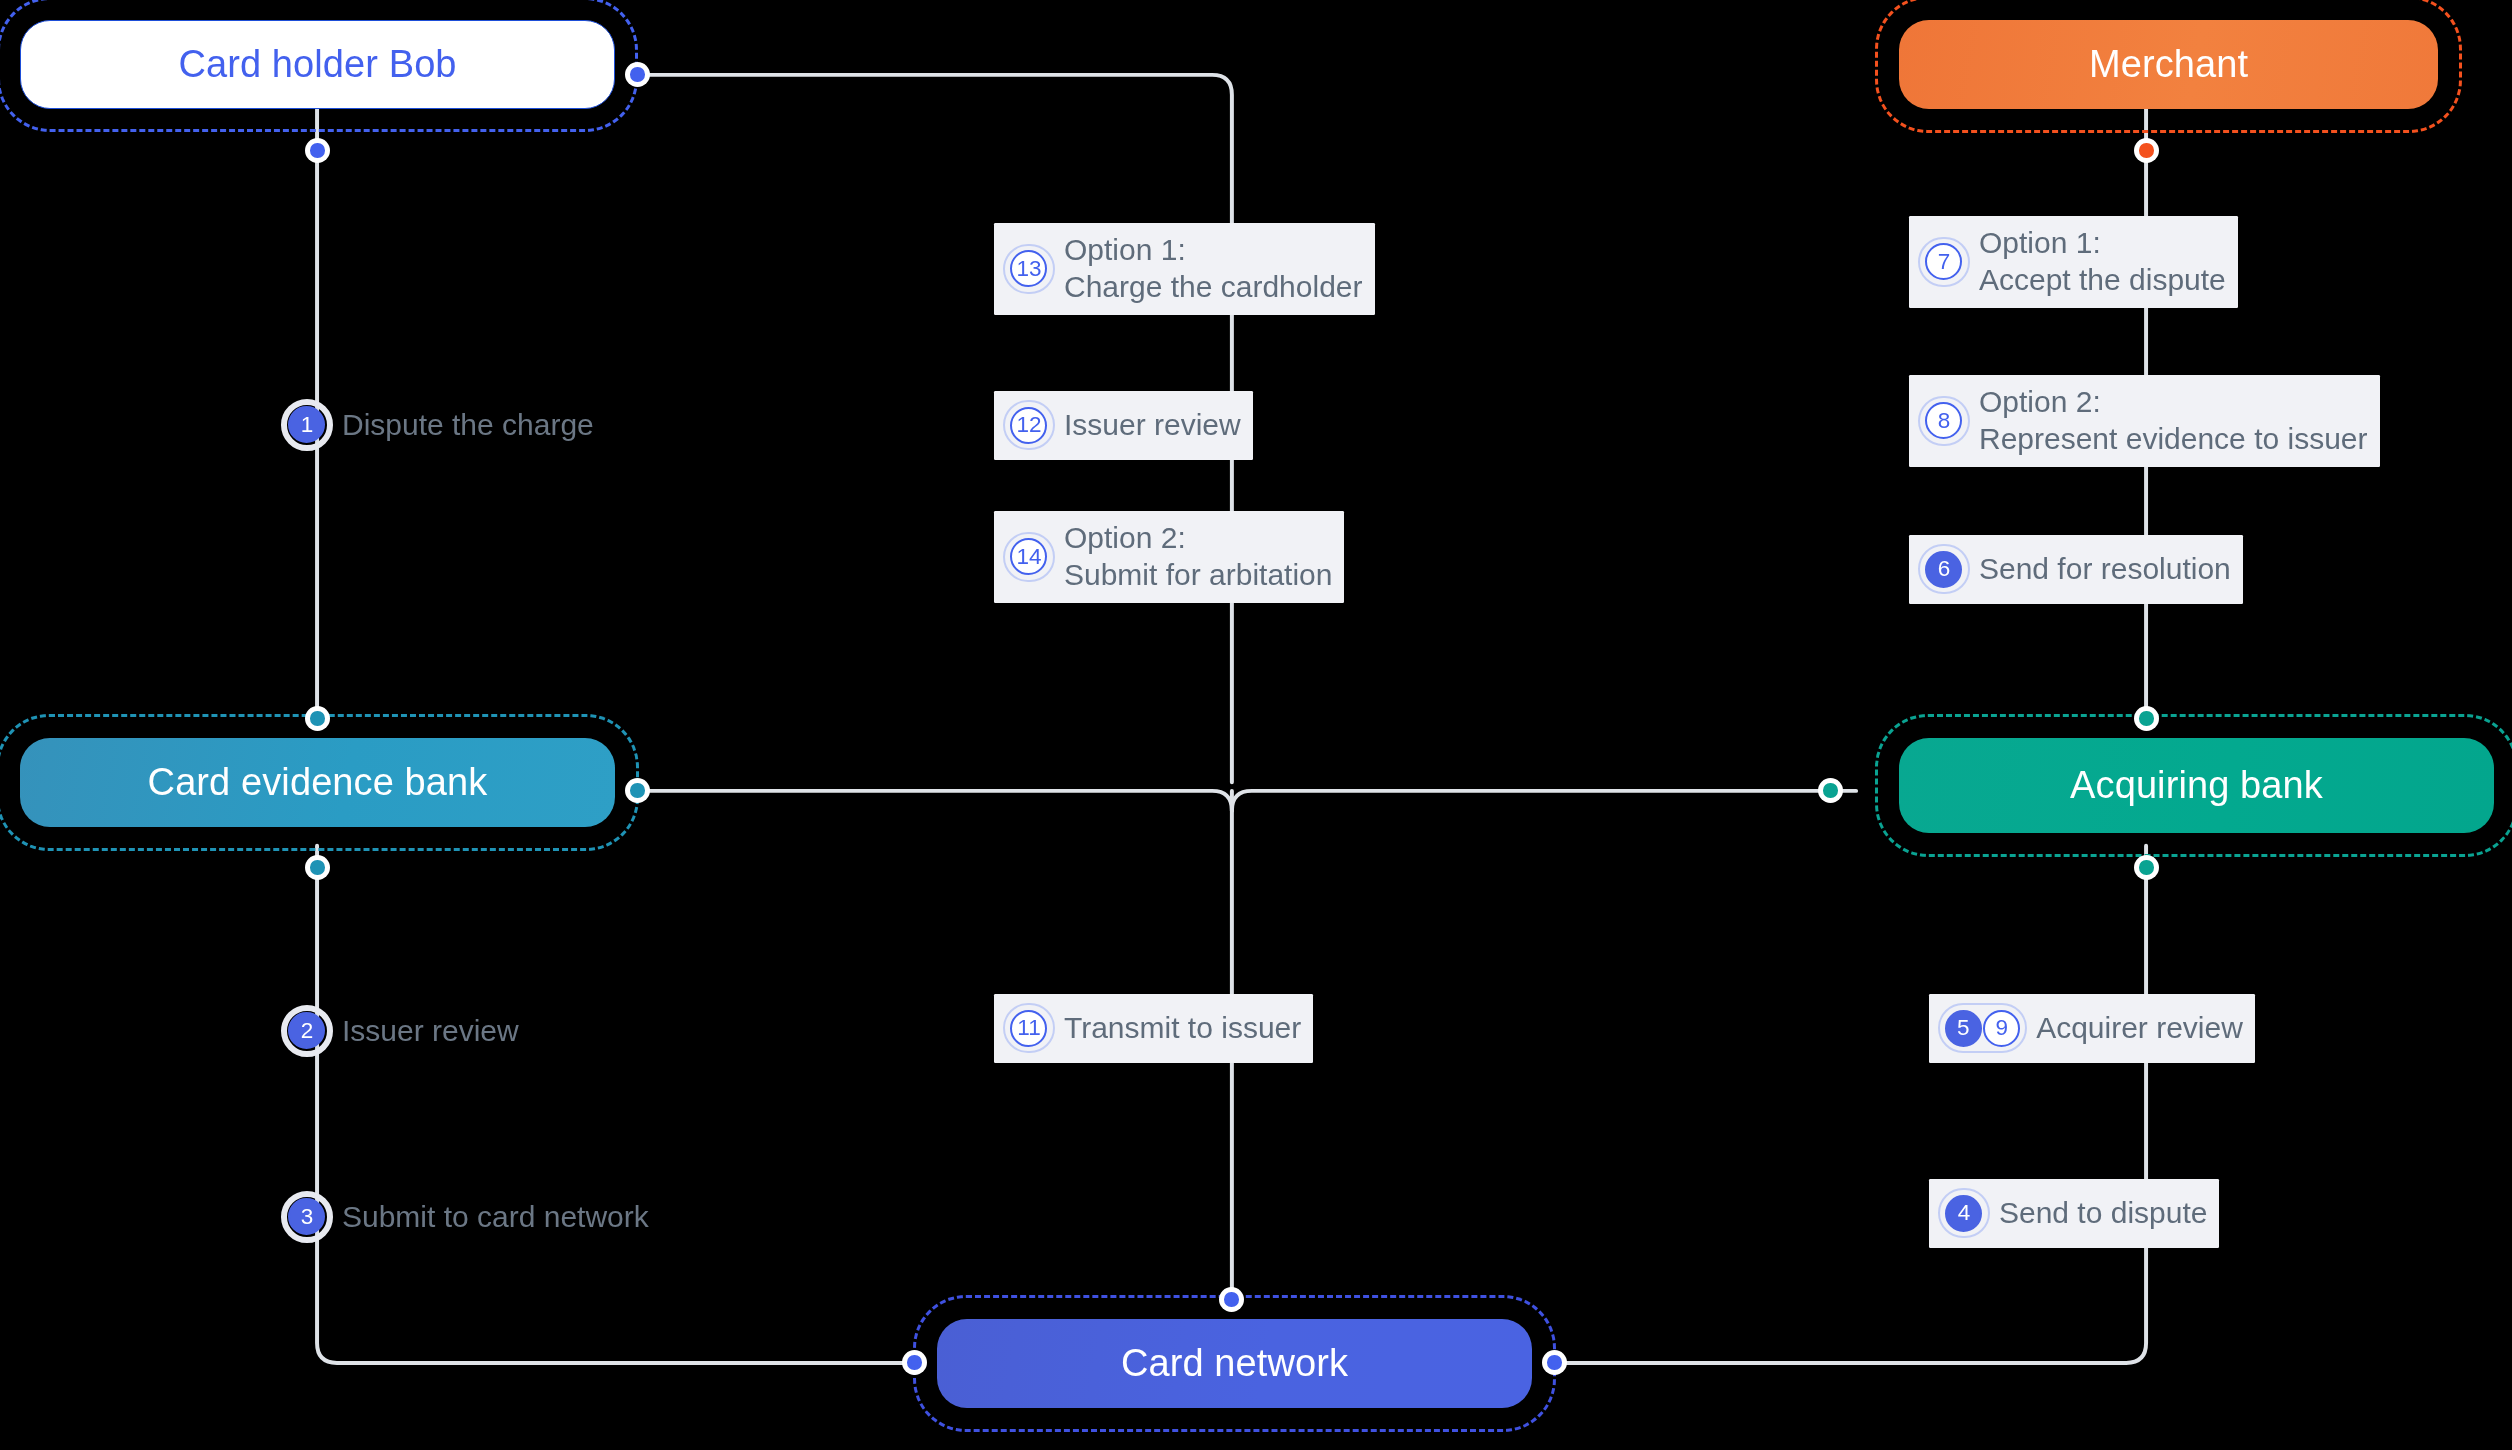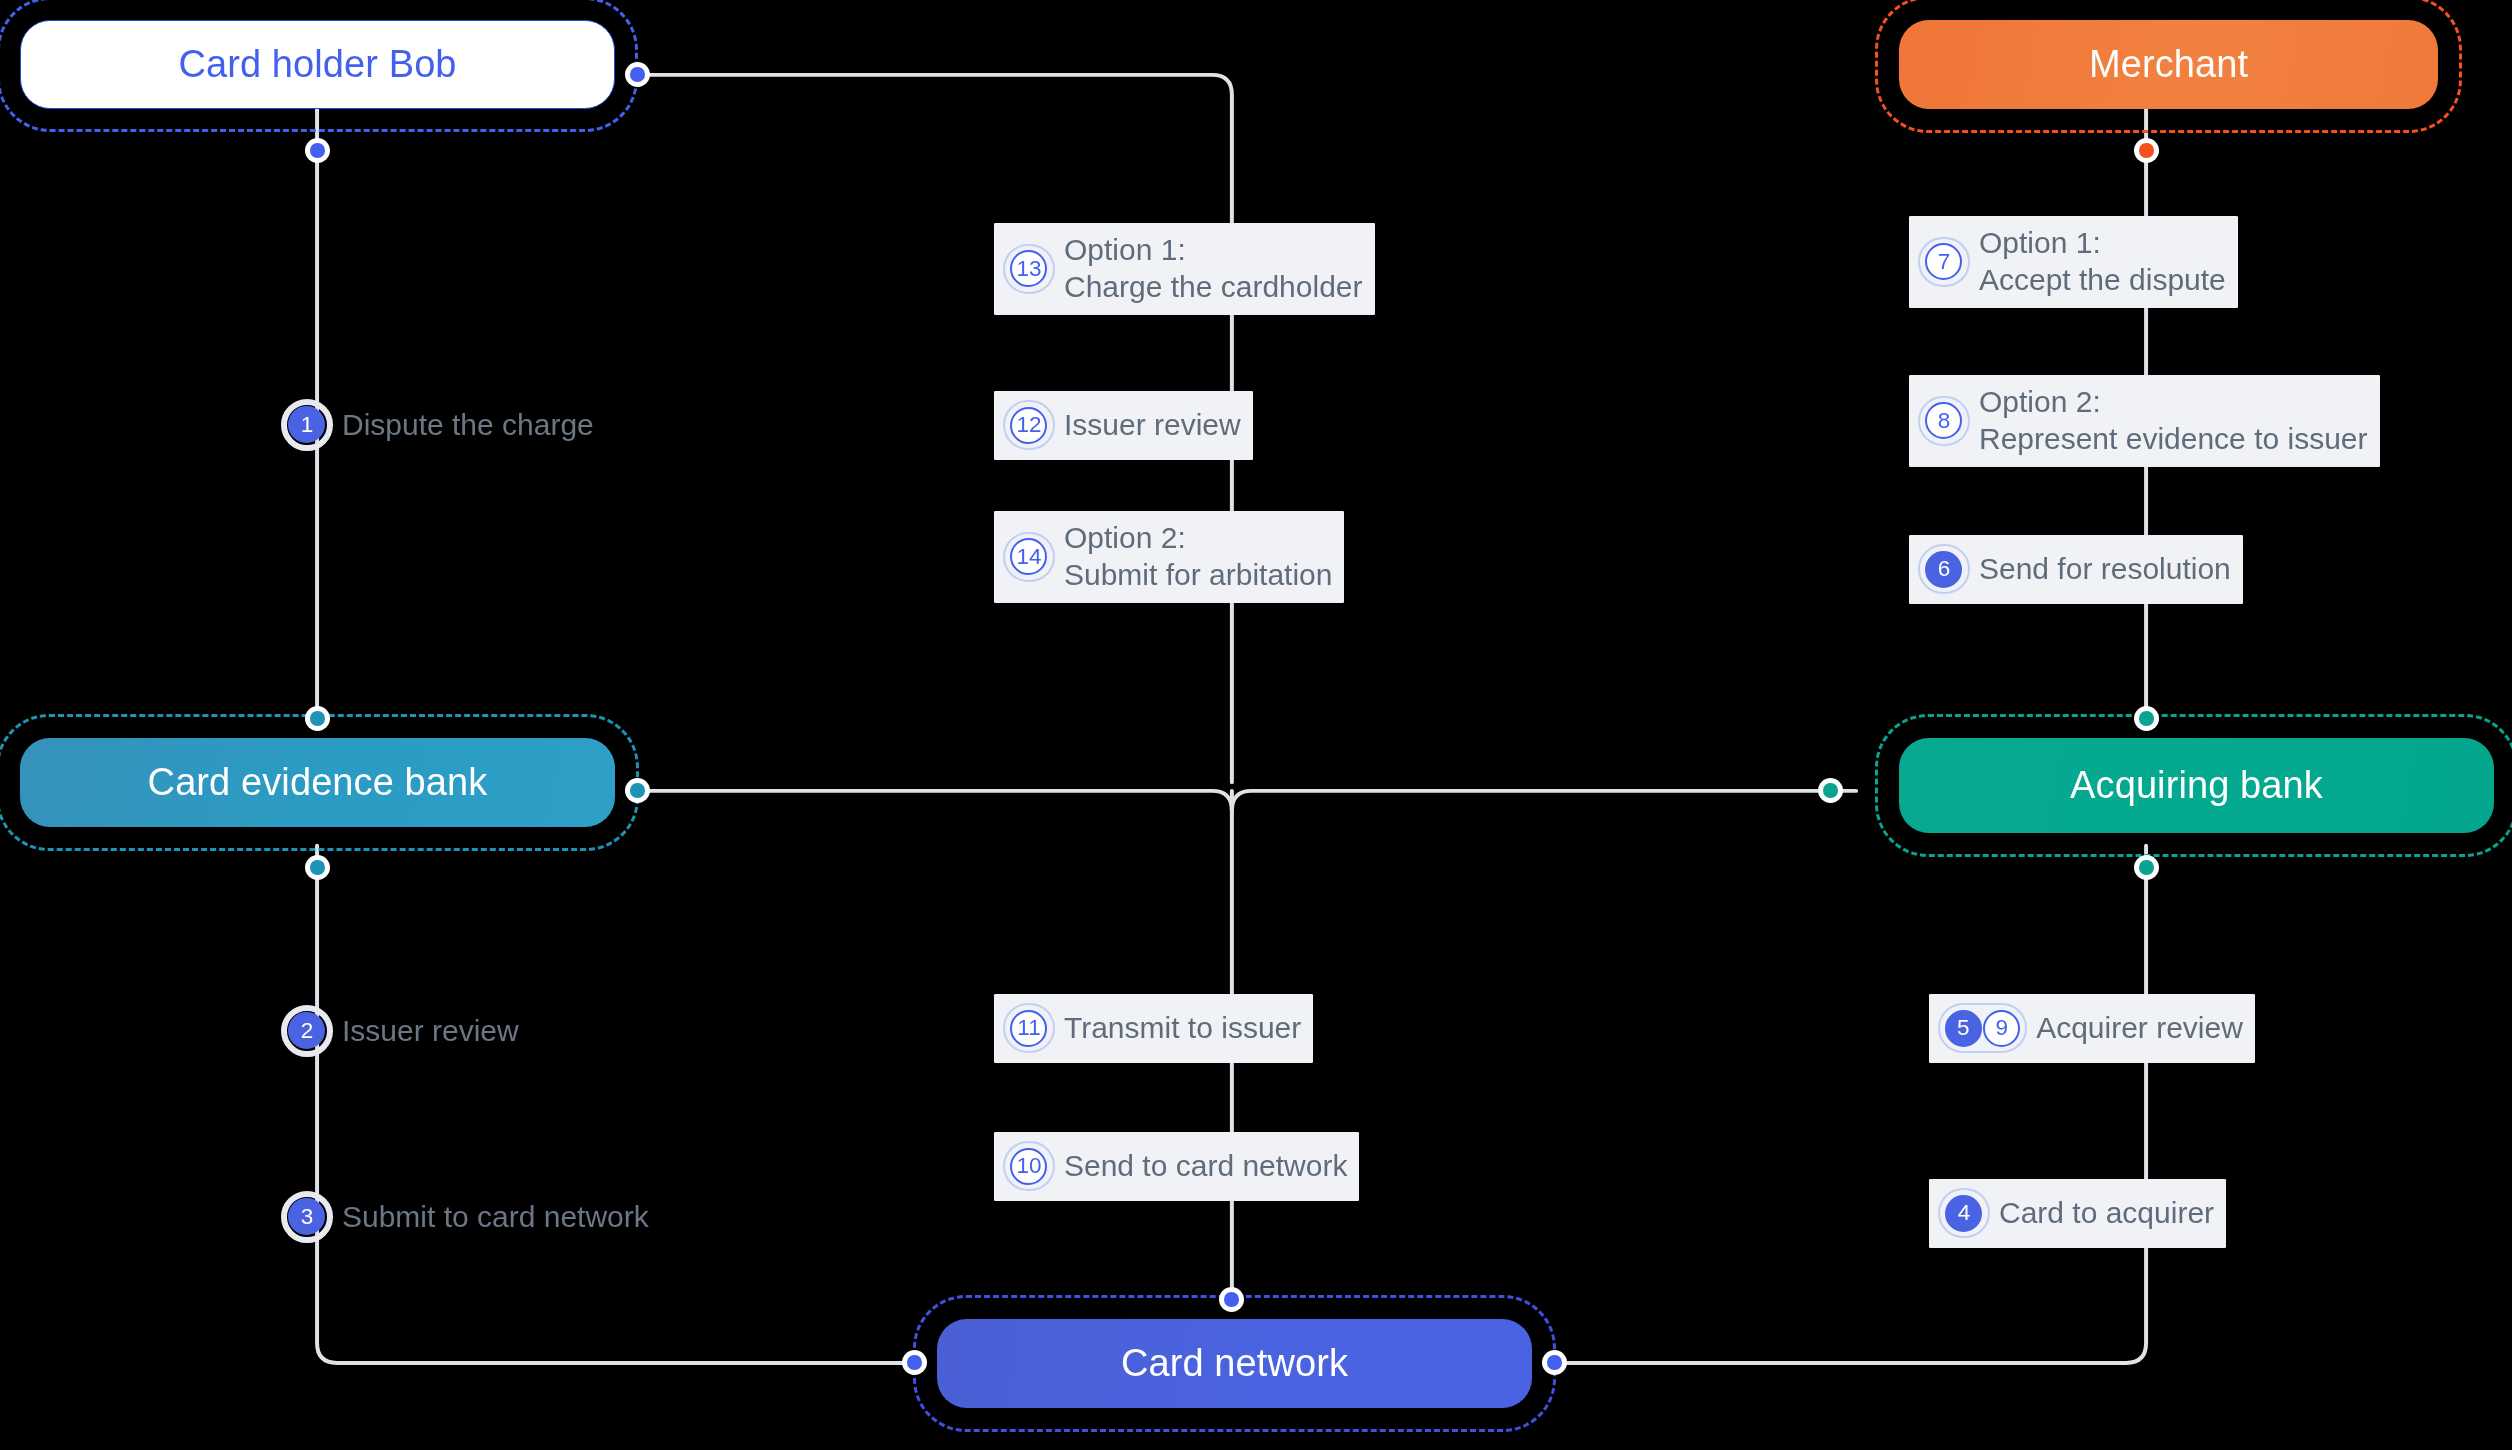--- a/index.html
+++ b/index.html
@@ -193,26 +193,20 @@
 Submit for arbitation</span>
   </div>
 
   <div class="elabel boxed" style="left:994px;top:994px;">
     <span class="badges">
       <span class="badge open">11</span>
     </span>
     <span class="ltext">Transmit to issuer</span>
   </div>
 
-  <div class="elabel boxed" style="left:994px;top:1132px;">
-    <span class="badges">
-      <span class="badge open">10</span>
-    </span>
-    <span class="ltext">Send to card network</span>
-  </div>
 
   <div class="elabel boxed" style="left:1909px;top:216px;">
     <span class="badges">
       <span class="badge open">7</span>
     </span>
     <span class="ltext">Option 1:
 Accept the dispute</span>
   </div>
 
   <div class="elabel boxed" style="left:1909px;top:375px;">
@@ -235,17 +229,17 @@
       <span class="badge fill">5</span>
       <span class="badge open">9</span>
     </span>
     <span class="ltext">Acquirer review</span>
   </div>
 
   <div class="elabel boxed" style="left:1929px;top:1179px;">
     <span class="badges">
       <span class="badge fill">4</span>
     </span>
-    <span class="ltext">Card to acquirer</span>
+    <span class="ltext">Send to dispute</span>
   </div>
 
 </div>
 
 
 </body></html>

